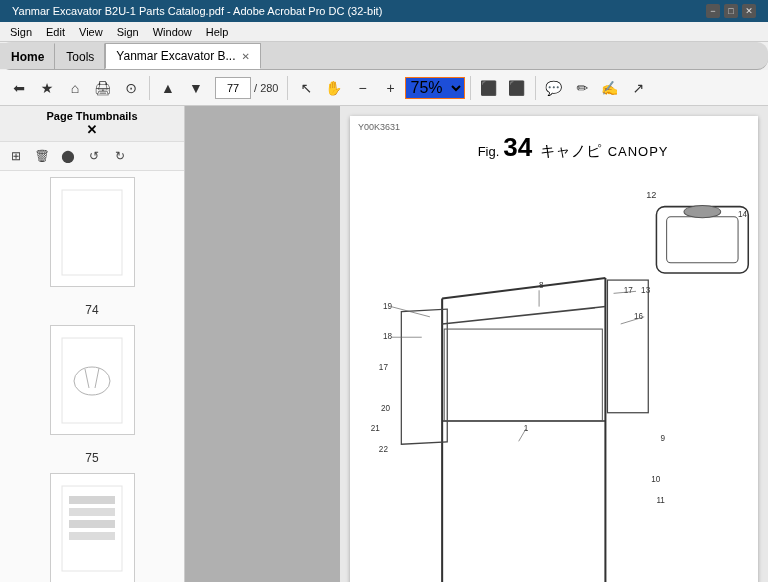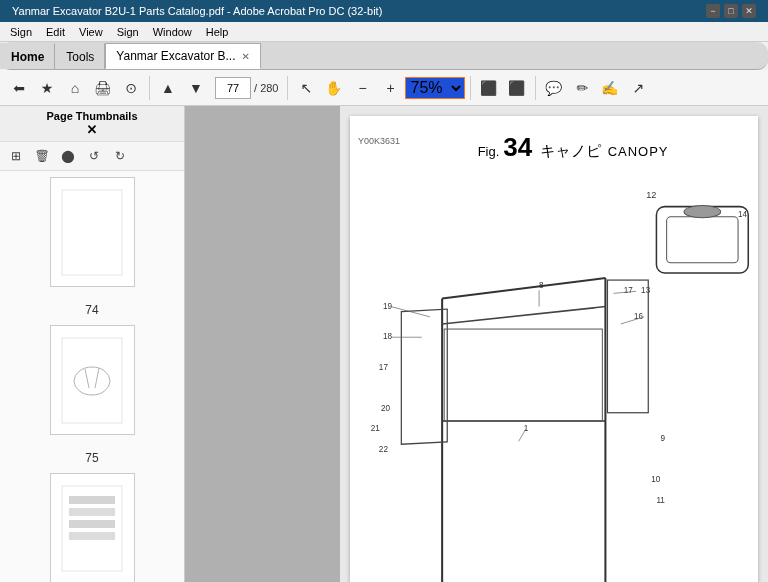--- a/index.html
+++ b/index.html
@@ -225,21 +225,21 @@
       position: absolute;
       top: 60px;
       left: 30px;
       width: 440px;
       height: 480px;
     }
 
     
     .page-code {
       position: absolute;
-      top: 20px;
+      top: 6px;
       left: 8px;
       font-size: 9px;
       color: #666;
     }
 
     
     #thumbnails::-webkit-scrollbar { width: 6px; }
     #thumbnails::-webkit-scrollbar-track { background: #eee; }
     #thumbnails::-webkit-scrollbar-thumb { background: #aaa; border-radius: 3px; }
 

